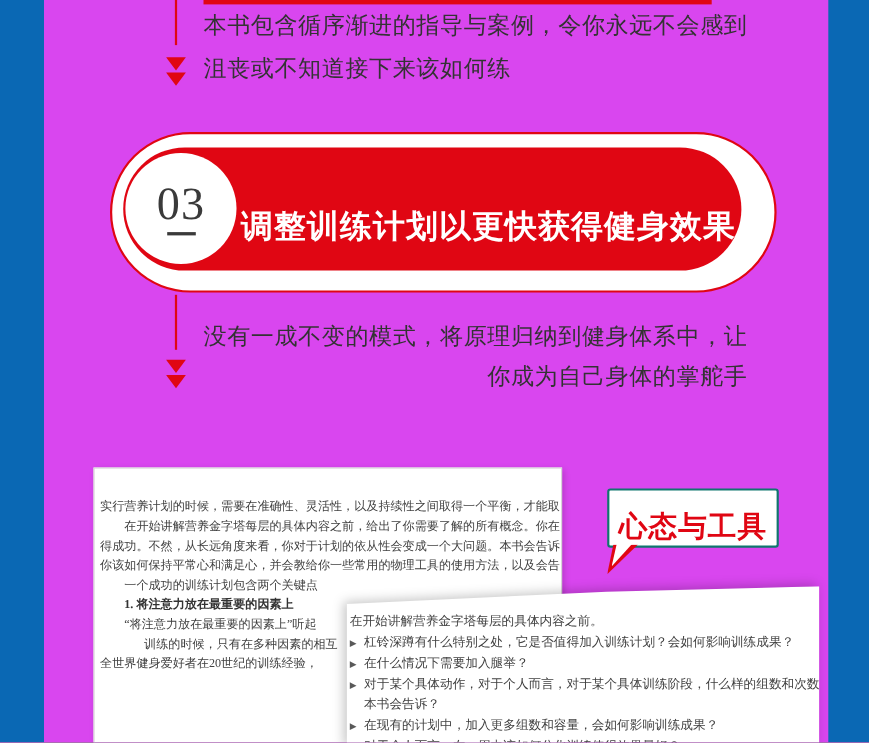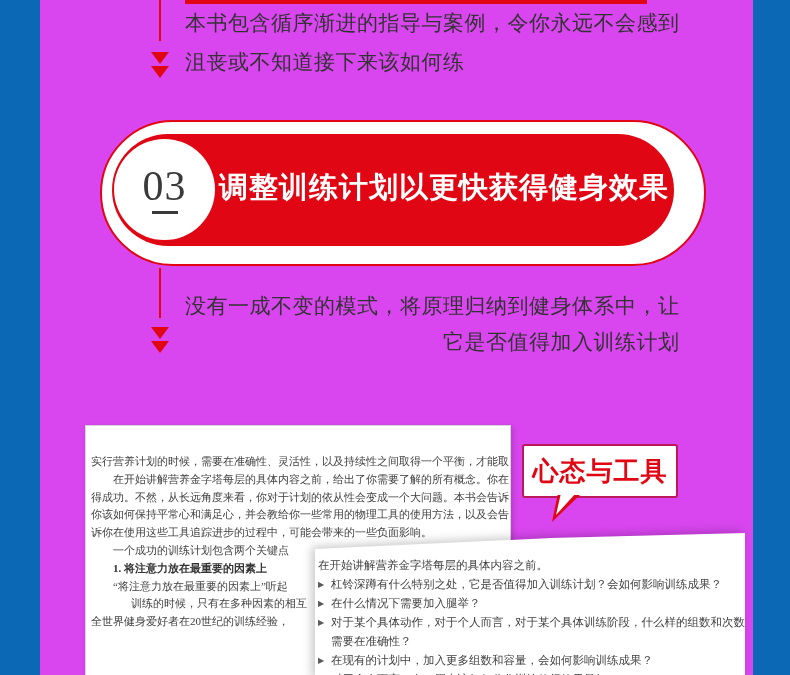--- a/index.html
+++ b/index.html
@@ -29,44 +29,44 @@
   .note.n2{top:288px;line-height:36px;text-align:right;}
   
   .badge-outline{position:absolute;left:100px;top:120px;width:606px;height:146px;
     border:2px solid #e00613;border-radius:75px;box-sizing:border-box;background:#fff;}
   .badge-pill{position:absolute;left:112px;top:134px;width:562px;height:112px;
     border-radius:56px;background:#e00613;}
   .badge-circle{position:absolute;left:114px;top:139px;width:101px;height:101px;border-radius:50%;
     background:#ffffff;display:flex;flex-direction:column;align-items:center;justify-content:center;}
   .badge-num{font-size:42px;color:#3a3a3a;letter-spacing:1px;line-height:1;}
   .badge-num-rule{width:26px;height:3px;background:#3a3a3a;margin-top:4px;}
-  .badge-title{position:absolute;left:214px;top:132px;width:460px;height:112px;
+  .badge-title{position:absolute;left:214px;top:150px;width:460px;height:112px;
     display:flex;align-items:center;justify-content:center;
     color:#ffffff;font-size:29px;font-weight:bold;letter-spacing:1px;}
   
   .left-page{position:absolute;left:85px;top:425px;width:426px;height:300px;background:#ffffff;
     border:1px solid #d6d6d6;box-shadow:2px 2px 6px rgba(0,0,0,0.18);
     padding:27px 5px 0 5px;box-sizing:border-box;overflow:hidden;}
   .lp-line{font-size:11px;line-height:17.8px;color:#404040;white-space:nowrap;letter-spacing:0;}
   .lp-line.in2{padding-left:22px;}
   .lp-line.in3{padding-left:40px;}
   .lp-line.bold{font-weight:bold;color:#333;}
   .right-page{position:absolute;left:315px;top:530px;width:430px;height:150px;z-index:3;
     filter:drop-shadow(-3px -2px 5px rgba(0,0,0,0.22));}
   .right-page .sheet{position:absolute;left:0;top:0;width:100%;height:100%;background:#ffffff;
     clip-path:polygon(0px 19px,55% 8px,100% 3px,100% 100%,0% 100%);
     padding:26px 4px 0 3px;box-sizing:border-box;overflow:hidden;}
   .rp-line{font-size:11.5px;line-height:19px;color:#3f3f3f;white-space:nowrap;}
   .rp-row{display:flex;align-items:flex-start;}
   .rp-marker{width:13px;font-size:8px;color:#595959;line-height:19px;flex:0 0 13px;}
   .rp-row.cont{padding-left:13px;}
   
-  .bubble{position:absolute;left:522px;top:444px;width:156px;height:54px;z-index:2;
-    background:#ffffff;border:2px solid #be185d;border-radius:3px;box-sizing:border-box;
-    display:flex;align-items:center;justify-content:center;
+  .bubble{position:absolute;left:552px;top:444px;width:156px;height:54px;z-index:2;
+    background:#ffffff;border:2px solid #0f766e;border-radius:3px;box-sizing:border-box;
+    display:flex;align-items:flex-end;justify-content:center;
     color:#e00613;font-size:26px;font-weight:bold;letter-spacing:1px;}
   .tail-red{position:absolute;left:552px;top:495px;width:28px;height:27px;background:#e00613;z-index:2;
     clip-path:polygon(0 100%,20% 0,100% 0);}
   .tail-white{position:absolute;left:556px;top:493px;width:20px;height:22px;background:#ffffff;z-index:2;
     clip-path:polygon(0 100%,25% 0,100% 0);}
 </style>
 </head>
 <body>
 
 <div class="canvas">
@@ -96,29 +96,28 @@
   <div class="badge-title">调整训练计划以更快获得健身效果</div>
 
   <div class="vline v2"></div>
   <div class="chevrons a2">
     <div class="chev"></div>
       <div class="chev"></div>
   </div>
 
   <div class="note n2">
     <div>没有一成不变的模式，将原理归纳到健身体系中，让</div>
-    <div>它是否值得加入训练计划</div>
+    <div>你成为自己身体的掌舵手</div>
   </div>
 
   <div class="left-page">
     <div class="lp-line">实行营养计划的时候，需要在准确性、灵活性，以及持续性之间取得一个平衡，才能取</div>
     <div class="lp-line in2">在开始讲解营养金字塔每层的具体内容之前，给出了你需要了解的所有概念。你在</div>
     <div class="lp-line">得成功。不然，从长远角度来看，你对于计划的依从性会变成一个大问题。本书会告诉</div>
     <div class="lp-line">你该如何保持平常心和满足心，并会教给你一些常用的物理工具的使用方法，以及会告</div>
-    <div class="lp-line">诉你在使用这些工具追踪进步的过程中，可能会带来的一些负面影响。</div>
     <div class="lp-line in2">一个成功的训练计划包含两个关键点</div>
     <div class="lp-line in2 bold">1. 将注意力放在最重要的因素上</div>
     <div class="lp-line in2">“将注意力放在最重要的因素上”听起</div>
     <div class="lp-line in3">训练的时候，只有在多种因素的相互</div>
     <div class="lp-line">全世界健身爱好者在20世纪的训练经验，</div>
   </div>
 
   <div class="bubble">
     <span>心态与工具</span>
   </div>
@@ -134,21 +133,21 @@
       </div>
       <div class="rp-row">
         <span class="rp-marker">▶</span>
         <span class="rp-line">在什么情况下需要加入腿举？</span>
       </div>
       <div class="rp-row">
         <span class="rp-marker">▶</span>
         <span class="rp-line">对于某个具体动作，对于个人而言，对于某个具体训练阶段，什么样的组数和次数</span>
       </div>
       <div class="rp-row cont">
-        <span class="rp-line">需要在准确性？</span>
+        <span class="rp-line">本书会告诉？</span>
       </div>
       <div class="rp-row">
         <span class="rp-marker">▶</span>
         <span class="rp-line">在现有的计划中，加入更多组数和容量，会如何影响训练成果？</span>
       </div>
       <div class="rp-row">
         <span class="rp-marker">▶</span>
         <span class="rp-line">对于个人而言，在一周中该如何分化训练使得效果最好？</span>
       </div>
     </div>

